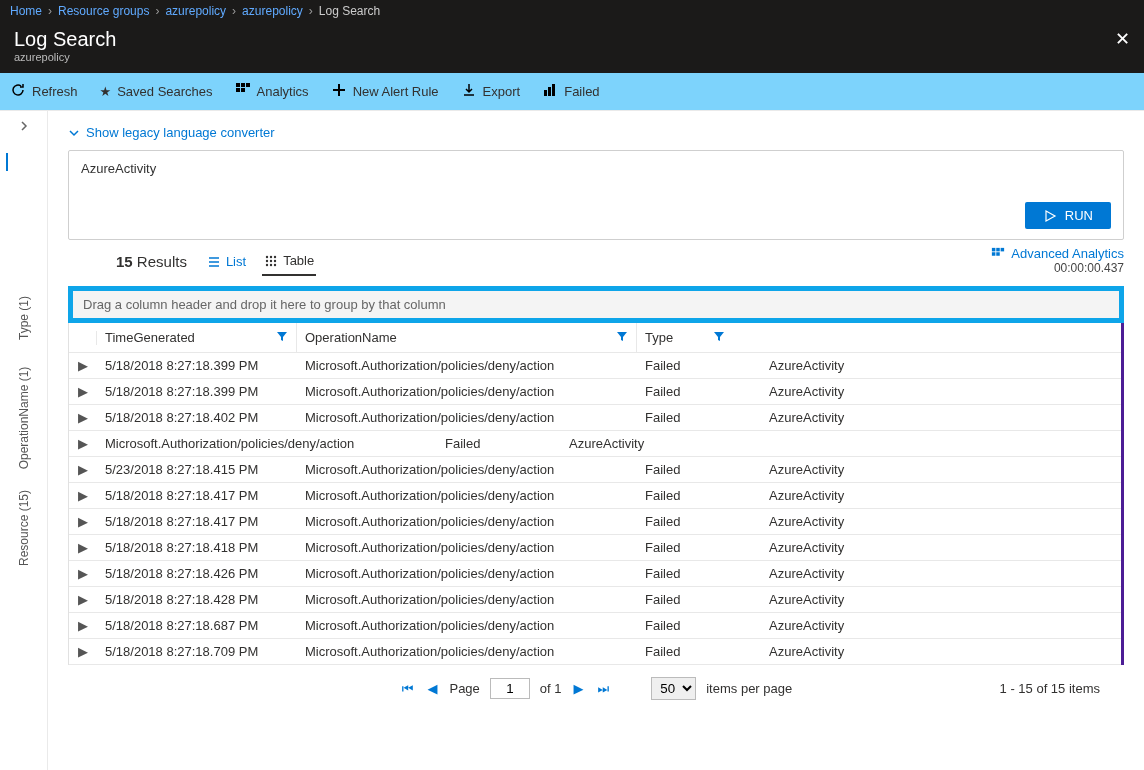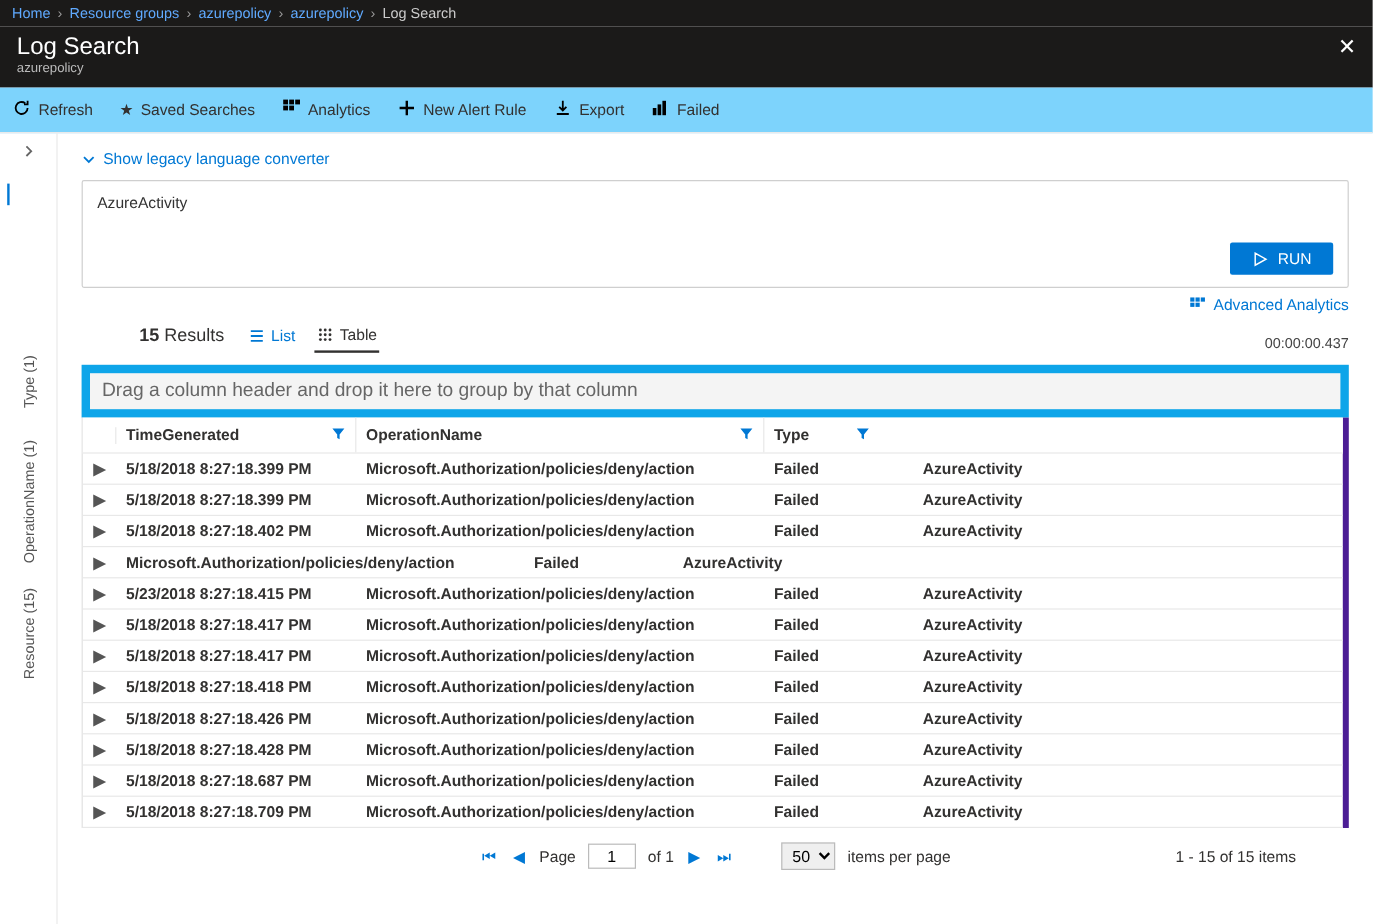--- a/index.html
+++ b/index.html
@@ -32,55 +32,55 @@
 .main { flex: 1; padding: 0 20px 0 20px; overflow: hidden; display: flex; flex-direction: column; }
 
 .legacy-link { color: #0078d4; display: flex; align-items: center; gap: 6px; margin: 14px 0 10px 0; cursor: pointer; font-size: 13px; }
 
 .query-box { border: 1px solid #cfcfcf; border-radius: 2px; padding: 10px 12px; min-height: 90px; position: relative; display: flex; flex-direction: column; justify-content: space-between; }
 .query-text { font-size: 13px; color: #333; }
 .run-row { display: flex; justify-content: flex-end; }
 .run-btn { background: #0078d4; color: #fff; border: none; padding: 6px 18px; font-size: 13px; display: flex; align-items: center; gap: 8px; cursor: pointer; border-radius: 2px; }
 .run-btn svg { width: 14px; height: 14px; }
 
-.adv-row { display: flex; justify-content: flex-end; align-items: center; gap: 18px; margin-top: 6px; color: #0078d4; font-size: 13px; flex-direction: column; align-items: flex-end; }
+.adv-row { display: flex; justify-content: flex-end; align-items: center; gap: 0; margin-top: 6px; color: #0078d4; font-size: 13px; flex-direction: column; align-items: flex-end; }
 .adv-row .adv { display: flex; align-items: center; gap: 6px; cursor: pointer; }
 .adv-row .timing { color: #444; font-size: 12px; }
 
 .results-head { display: flex; align-items: center; gap: 18px; margin-top: -28px; }
 .results-count { font-size: 15px; margin-left: 48px; }
 .results-count b { font-weight: 600; }
 .view-toggle { display: flex; gap: 14px; }
 .view-btn { display: flex; align-items: center; gap: 5px; cursor: pointer; padding: 6px 2px; font-size: 13px; }
 .view-btn.list { color: #0078d4; }
 .view-btn.table { color: #323130; border-bottom: 2px solid #323130; }
 
-.group-hint { background: #f4f4f4; border: 7px solid #0ea5e9; padding: 6px 10px; font-size: 16px; color: #666; margin-top: 10px; }
-
-.grid { border-left: 1px solid #e1e1e1; border-right: 5px solid #4c1d95; font-weight: bold; }
+.group-hint { background: #f4f4f4; border: 5px solid #0ea5e9; padding: 6px 10px; font-size: 13px; color: #666; margin-top: 10px; }
+
+.grid { border-left: 1px solid #e1e1e1; border-right: 3px solid #4c1d95; }
 .grid-head, .grid-row { display: flex; align-items: center; border-bottom: 1px solid #e8e8e8; }
 .grid-head { background: #fff; font-size: 13px; color: #323130; }
 .grid-head .cell { display: flex; align-items: center; justify-content: space-between; padding: 7px 8px; border-right: 1px solid #e8e8e8; }
 .grid-head .cell:last-child { border-right: none; }
 .filter-ic { color: #0078d4; cursor: pointer; }
 .grid-row { font-size: 13px; }
 .grid-row .cell { padding: 5px 8px; }
 .col-exp { width: 28px; text-align: center; }
 .col-time { width: 200px; }
 .col-op { width: 340px; }
 .col-status { width: 124px; }
 .col-type { width: 96px; }
 .expander { cursor: pointer; color: #555; }
 
 .pager { display: flex; align-items: center; justify-content: space-between; padding: 12px 10px 4px 10px; font-size: 13px; }
 .pager .center { display: flex; align-items: center; gap: 10px; margin: 0 auto; }
 .pager input { width: 40px; text-align: center; border: 1px solid #bbb; padding: 2px 4px; }
 .pager select { border: 1px solid #bbb; padding: 2px 4px; }
 .pager .nav-ic { color: #0078d4; cursor: pointer; padding: 0 2px; }
-.pager .summary { position: absolute; right: 44px; }
+.pager .summary { position: absolute; right: 24px; }
 .pager-wrap { position: relative; }
 </style>
 </head>
 <body>
 
 <div class="breadcrumb-bar">
   <span class="crumb">Home</span>
     <span class="sep">›</span>
   <span class="crumb">Resource groups</span>
     <span class="sep">›</span>

